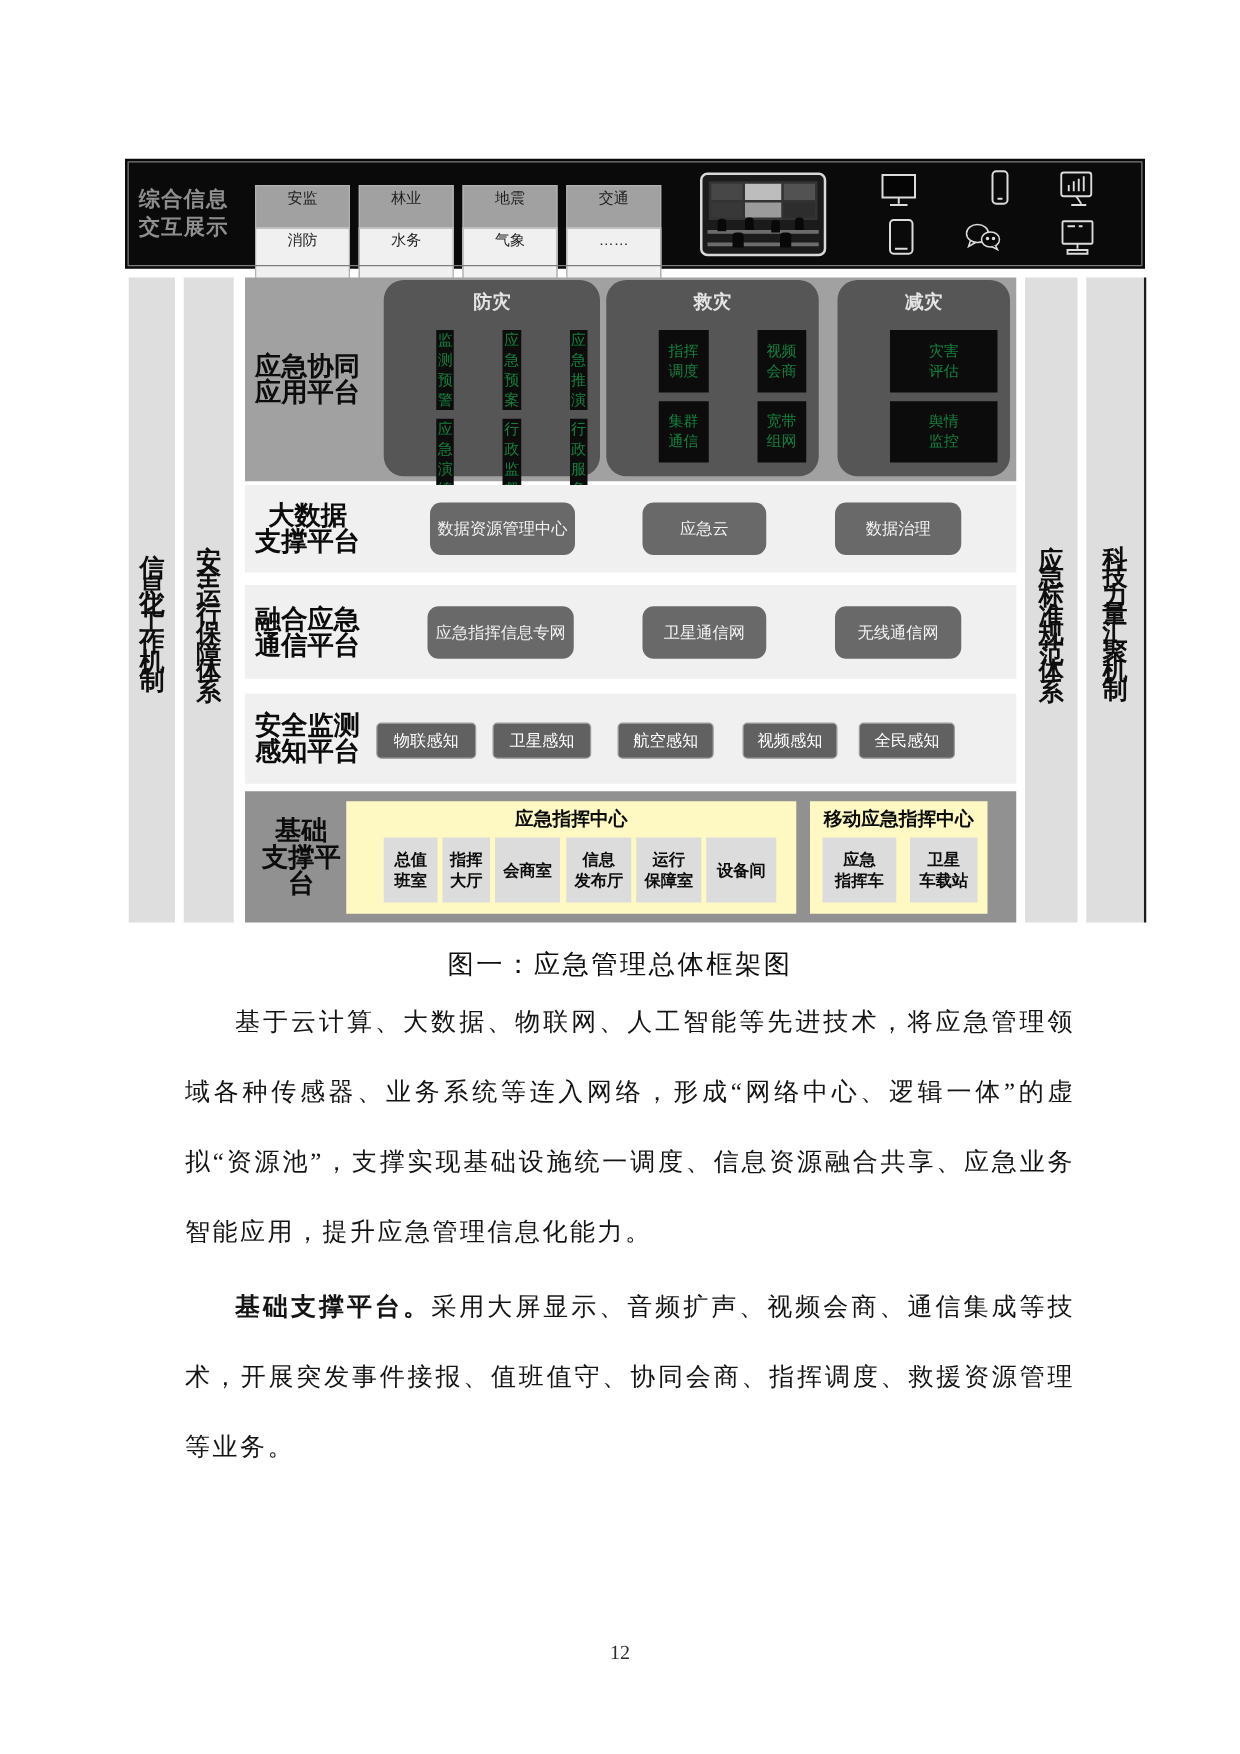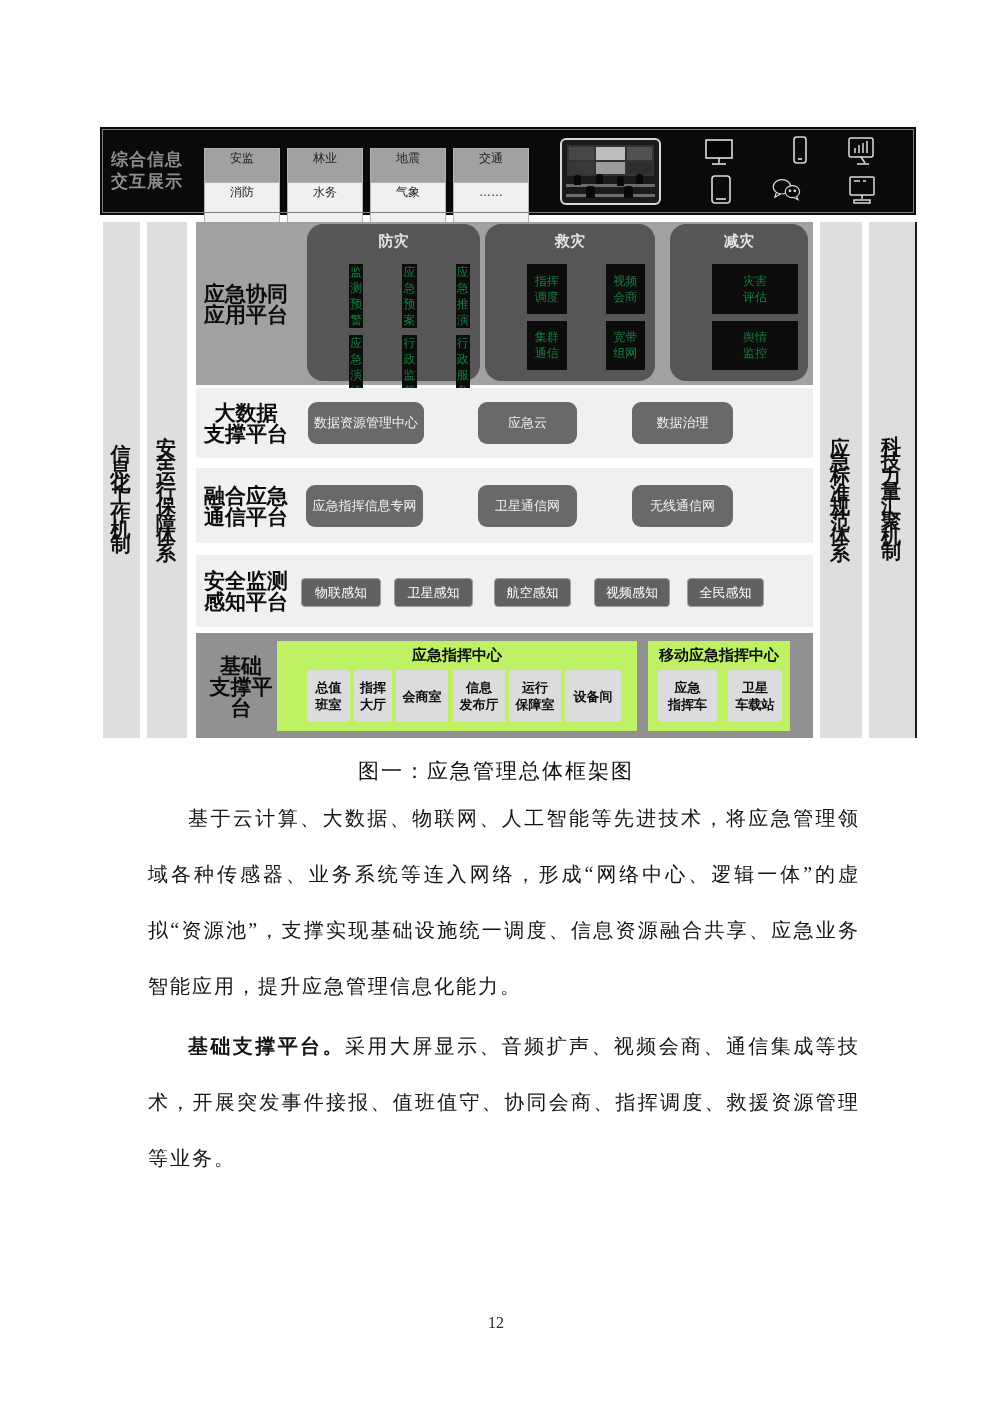--- a/index.html
+++ b/index.html
@@ -62,33 +62,33 @@
   .grp-title { text-align:center; color:#e4e4e4; font-weight:bold; font-size:15px; margin-top:8px; }
   .ggrid { position:absolute; left:10px; right:10px; top:40px; bottom:11px; display:grid; gap:7px; }
   .g1 .ggrid{grid-template-columns:repeat(3,1fr);grid-template-rows:1fr 1fr}
   .g2 .ggrid{grid-template-columns:repeat(2,1fr);grid-template-rows:1fr 1fr}
   .g3 .ggrid{grid-template-columns:1fr;grid-template-rows:1fr 1fr}
   .gbox { background:#0c0c0c; color:#15803d; font-size:12px; line-height:16px; display:flex;
           align-items:center; justify-content:center; text-align:center; white-space:pre-line;margin-left:32px; }
 
   
   .pbtn { position:absolute; background:#696969; color:#f2f2f2; border-radius:9px; font-size:13px;
-          display:flex; align-items:center; justify-content:center; }
+          display:flex; align-items:center; justify-content:center;margin-left:36px; }
   .r2 .pbtn{top:14px;height:42px}
   .r3 .pbtn{top:17px;height:42px}
   .b21{left:112px;width:116px}.b22{left:282px;width:99px}.b23{left:436px;width:101px}
   .b31{left:110px;width:117px}.b32{left:282px;width:99px}.b33{left:436px;width:101px}
   .pbtn4 { position:absolute; top:23px; height:29px; background:#616161; border:1px solid #9c9c9c;
            border-radius:4px; color:#ffffff; font-size:13px; display:flex; align-items:center;
            justify-content:center; }
   .b41{left:105px;width:80px}.b42{left:198px;width:79px}.b43{left:298px;width:77px}
   .b44{left:398px;width:76px}.b45{left:491px;width:77px}
 
   
-  .panel { position:absolute; top:8px; height:90px; background:#bef264; }
+  .panel { position:absolute; top:8px; height:90px; background:#fef9c3; }
   .p-center{left:81px;width:360px}.p-mobile{left:452px;width:142px}
   .panel-title { text-align:center; font-weight:bold; font-size:15px; color:#0c0c0c; margin-top:5px; }
   .pbox { position:absolute; top:29px; height:52px; background:#dcdcdc; font-weight:bold; font-size:13px;
           line-height:17px; color:#0c0c0c; display:flex; align-items:center; justify-content:center;
           text-align:center; white-space:pre-line; }
   .pc1{left:30px;width:43px}.pc2{left:77px;width:38px}.pc3{left:119px;width:52px}
   .pc4{left:176px;width:52px}.pc5{left:232px;width:52px}.pc6{left:288px;width:56px}
   .pm1{left:10px;width:59px}.pm2{left:80px;width:54px}
 
   

